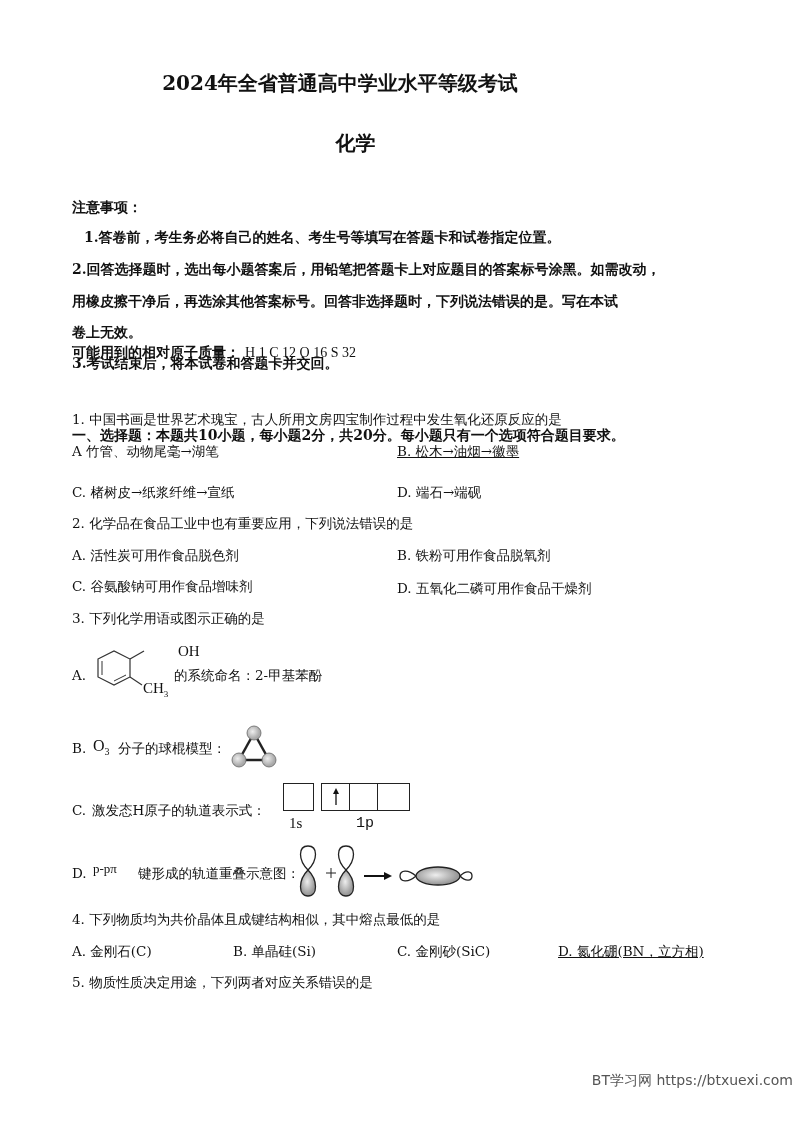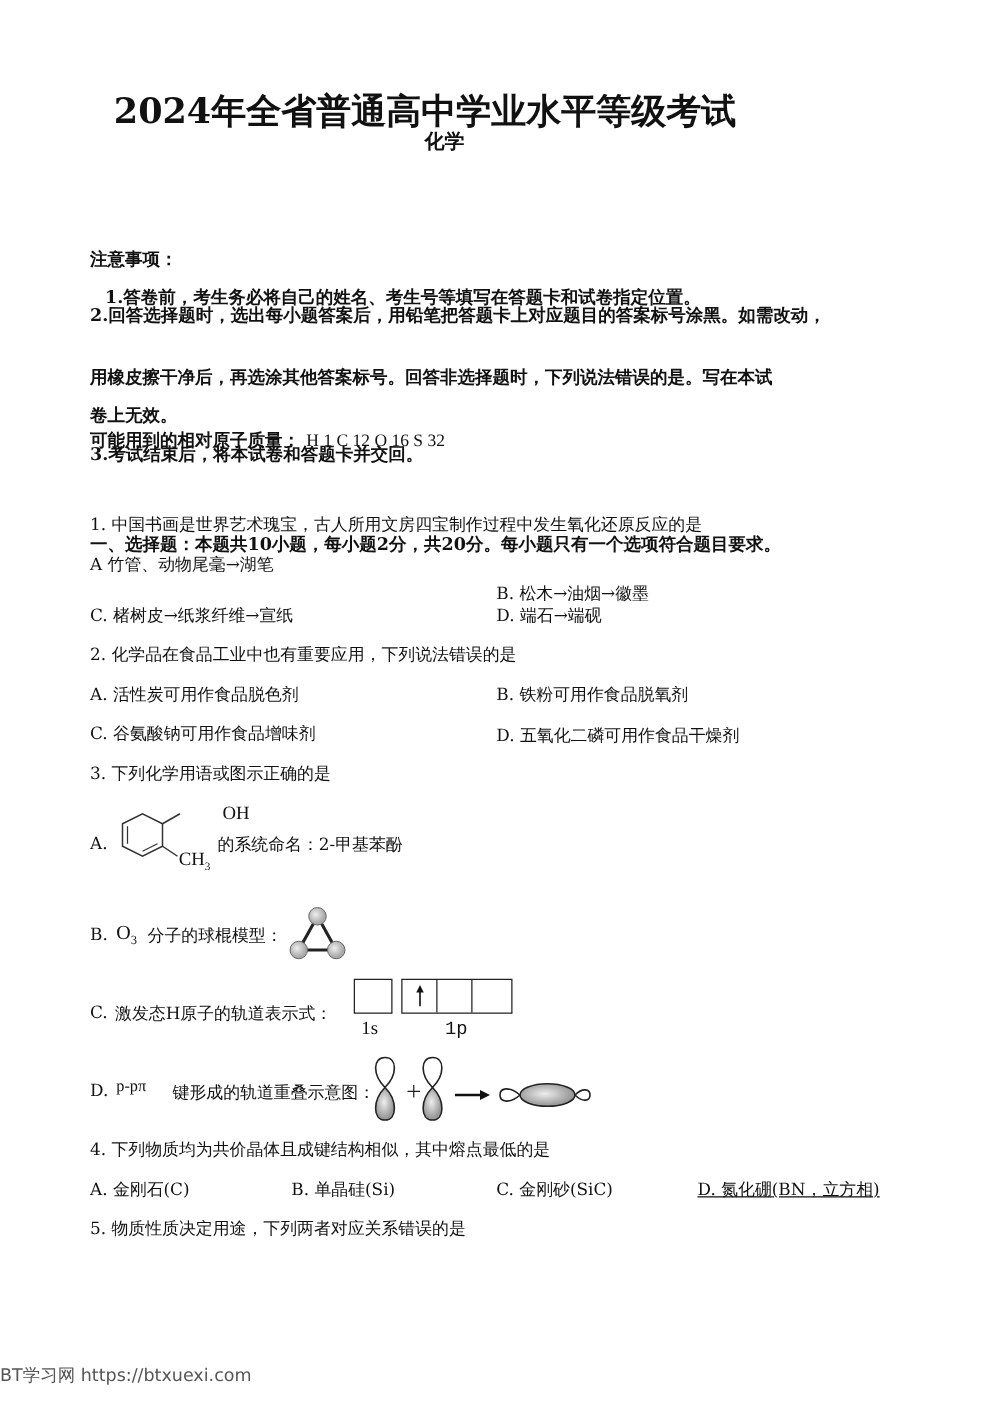--- a/index.html
+++ b/index.html
@@ -1,54 +1,54 @@
 <!DOCTYPE html>
 <html><head>
 <meta charset="utf-8">
 <style>
   html, body { margin: 0; padding: 0; background: #fff; }
   body { width: 793px; height: 1122px; position: relative; overflow: hidden;
          font-family: "DejaVu Serif", "Liberation Serif", serif; color: #111; }
   .abs { position: absolute; white-space: nowrap; }
-  .title { left: 0; width: 680px; text-align: center; top: 70px; font-size: 28px; font-weight: bold; }
-  .subject { left: 0; width: 711px; text-align: center; top: 103px; font-size: 16px; font-weight: bold; }
+  .title { left: 0; width: 680px; text-align: center; top: 70px; font-size: 20px; font-weight: bold; }
+  .subject { left: 0; width: 711px; text-align: center; top: 130px; font-size: 20px; font-weight: bold; }
   .bold { font-weight: bold; font-size: 14px; margin-top: 48px; }
   .q { font-size: 13.5px; }
   .opt { font-size: 13.5px; }
   .latin { font-family: "Liberation Serif", serif; }
-  .footer { left: 0; width: 793px; text-align: left; top: 1072px; font-size: 14px; color: #555;
-            font-family: "DejaVu Sans", "Liberation Sans", sans-serif; margin-top: 20px; }
+  .footer { left: 0; width: 793px; text-align: right; top: 1072px; font-size: 14px; color: #555;
+            font-family: "DejaVu Sans", "Liberation Sans", sans-serif; }
   .box { position: absolute; border: 1px solid #222; height: 26px; }
   .cell { display: inline-block; width: 28px; height: 26px; border-right: 1px solid #222; box-sizing: border-box; vertical-align: top; position: relative; }
   .cell:last-child { border-right: none; }
   .orb-label { position: absolute; font-size: 15px; font-family: "Liberation Serif", serif; }
 </style>
 </head>
 <body>
 
 <div class="abs title">2024年全省普通高中学业水平等级考试</div>
 <div class="abs subject">化学</div>
 
 <div class="abs bold" style="left:72px;top:151px;">注意事项：</div>
 <div class="abs bold" style="left:84px;top:181px;">1.答卷前，考生务必将自己的姓名、考生号等填写在答题卡和试卷指定位置。</div>
-<div class="abs bold" style="left:72px;top:196px;">2.回答选择题时，选出每小题答案后，用铅笔把答题卡上对应题目的答案标号涂黑。如需改动，</div>
+<div class="abs bold" style="left:72px;top:213px;">2.回答选择题时，选出每小题答案后，用铅笔把答题卡上对应题目的答案标号涂黑。如需改动，</div>
 <div class="abs bold" style="left:72px;top:245px;">用橡皮擦干净后，再选涂其他答案标号。回答非选择题时，下列说法错误的是。写在本试</div>
 <div class="abs bold" style="left:72px;top:276px;">卷上无效。</div>
 <div class="abs bold" style="left:72px;top:307px;">3.考试结束后，将本试卷和答题卡并交回。</div>
 
 <div class="abs" style="left:72px;top:342px;">
   <span class="bold">可能用到的相对原子质量：</span>
   <span class="latin" style="font-size:14px;">H 1  C 12  O 16  S 32</span>
 </div>
 
 <div class="abs bold" style="left:72px;top:379px;">一、选择题：本题共10小题，每小题2分，共20分。每小题只有一个选项符合题目要求。</div>
 
 <div class="abs q" style="left:72px;top:411px;">1. 中国书画是世界艺术瑰宝，古人所用文房四宝制作过程中发生氧化还原反应的是</div>
 <div class="abs opt" style="left:72px;top:443px;">A  竹管、动物尾毫→湖笔</div>
-<div class="abs opt" style="left:397px;top:466px;">B.  松木→油烟→徽墨</div>
+<div class="abs opt" style="left:397px;top:443px;text-decoration:underline;">B.  松木→油烟→徽墨</div>
 <div class="abs opt" style="left:72px;top:484px;">C.  楮树皮→纸浆纤维→宣纸</div>
 <div class="abs opt" style="left:397px;top:484px;">D.  端石→端砚</div>
 
 <div class="abs q" style="left:72px;top:515px;">2. 化学品在食品工业中也有重要应用，下列说法错误的是</div>
 <div class="abs opt" style="left:72px;top:547px;">A.  活性炭可用作食品脱色剂</div>
 <div class="abs opt" style="left:397px;top:547px;">B.  铁粉可用作食品脱氧剂</div>
 <div class="abs opt" style="left:72px;top:578px;">C.  谷氨酸钠可用作食品增味剂</div>
 <div class="abs opt" style="left:397px;top:580px;">D.  五氧化二磷可用作食品干燥剂</div>
 
 <div class="abs q" style="left:72px;top:610px;">3. 下列化学用语或图示正确的是</div>

